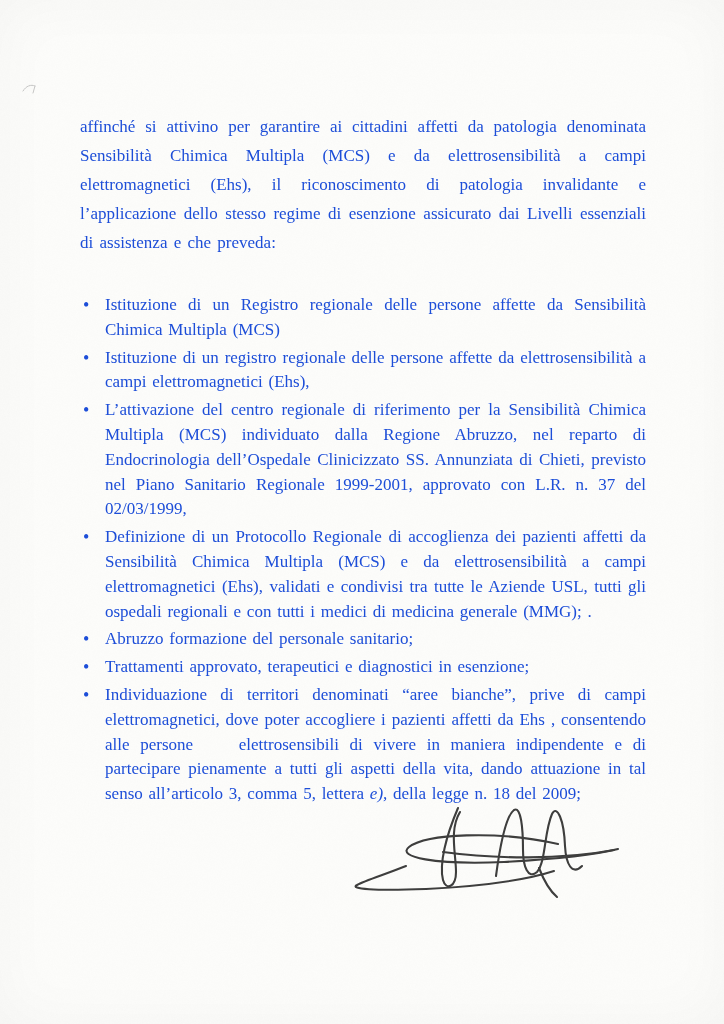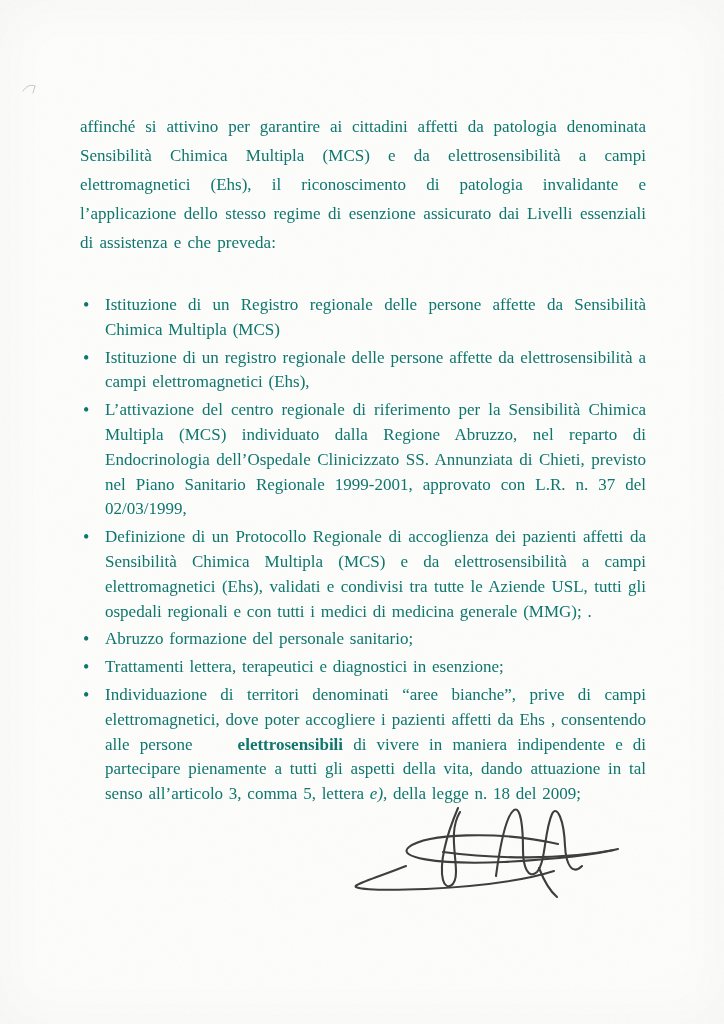--- a/index.html
+++ b/index.html
@@ -3,21 +3,21 @@
 <meta charset="utf-8">
 <style>
   html, body { margin: 0; padding: 0; }
   .page {
     position: relative;
     width: 724px;
     height: 1024px;
     background: #fdfdfb;
     overflow: hidden;
     font-family: "Liberation Serif", "DejaVu Serif", serif;
-    color: #0f766e;
+    color: #1d4ed8;
     box-shadow: inset 0 0 60px rgba(0,0,0,0.03);
   }
   .noise {
     position: absolute; inset: 0;
     width: 100%; height: 100%;
     pointer-events: none;
     opacity: 0.5;
   }
   .stray-mark { position: absolute; left: 22px; top: 82px; opacity: 0.55; }
   .content {
@@ -44,21 +44,21 @@
     text-align: justify;
     word-spacing: 1.5px;
     margin-bottom: 3px;
   }
   .dot {
     position: absolute;
     left: 3px; top: 0;
     line-height: 24.8px;
     font-size: 18px;
   }
-  .bold-seg { font-weight: bold; margin-left: 35px; }
+  .bold-seg { font-weight: normal; margin-left: 35px; }
   .italic-seg { font-style: italic; }
   .signature {
     position: absolute;
     left: 378px; top: 760px;
     width: 244px;
     text-align: center;
     font-size: 17px;
     line-height: 29px;
   }
   .sig-name { margin-top: 13px; }
@@ -105,21 +105,21 @@
       <li>
         <span class="dot">•</span>
         <span>Definizione di un  Protocollo Regionale di accoglienza dei pazienti affetti da Sensibilità Chimica Multipla (MCS) e da elettrosensibilità a campi elettromagnetici (Ehs), validati e condivisi tra tutte le Aziende USL, tutti gli ospedali regionali  e con  tutti i medici di medicina generale (MMG); .</span>
       </li>
       <li>
         <span class="dot">•</span>
         <span>Abruzzo formazione  del personale sanitario;</span>
       </li>
       <li>
         <span class="dot">•</span>
-        <span>Trattamenti lettera, terapeutici e diagnostici in esenzione;</span>
+        <span>Trattamenti approvato, terapeutici e diagnostici in esenzione;</span>
       </li>
       <li>
         <span class="dot">•</span>
         <span>Individuazione di territori denominati “aree bianche”, prive di campi elettromagnetici, dove poter accogliere i pazienti affetti da Ehs , consentendo alle persone </span><span class="bold-seg">elettrosensibili</span><span> di vivere in maniera indipendente e di partecipare pienamente a tutti gli aspetti della vita, dando attuazione in tal senso all’articolo 3, comma 5, lettera </span><span class="italic-seg">e),</span><span> della legge n. 18 del 2009;</span>
       </li>
     </ul>
   </div>
 
 
   <svg class="sig-scribble" width="322" height="100" viewBox="0 0 322 100" xmlns="http://www.w3.org/2000/svg">

